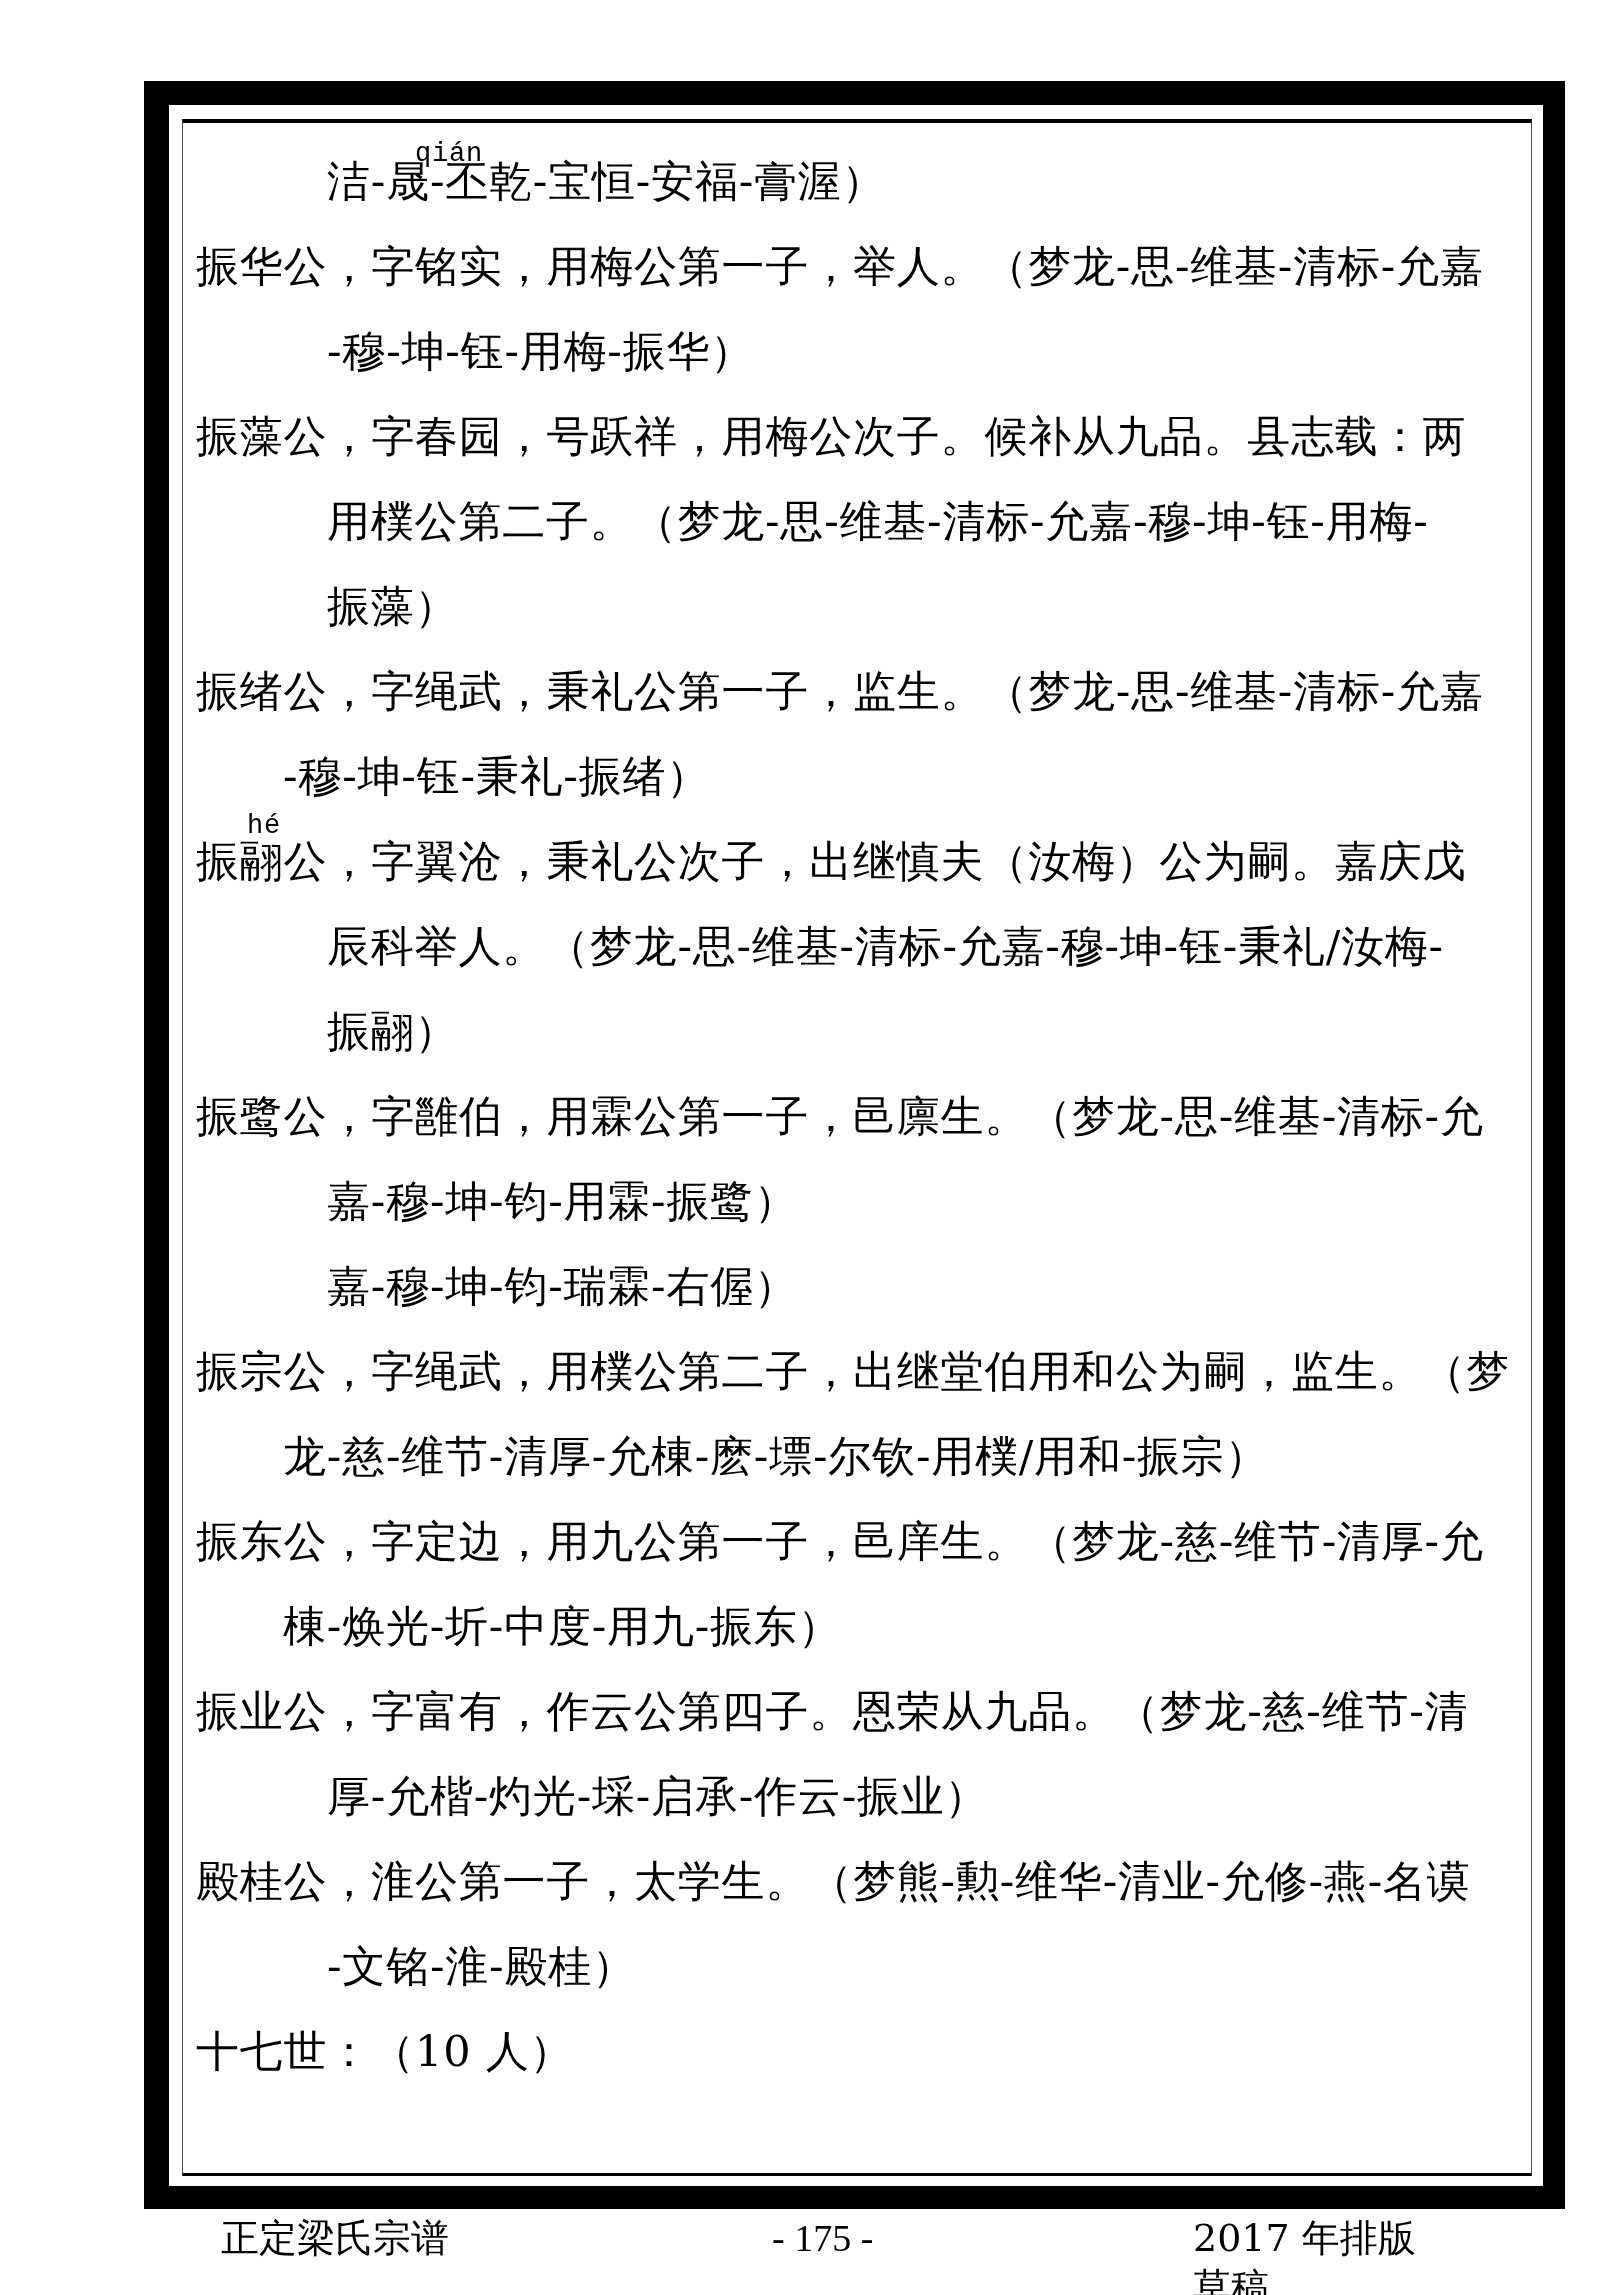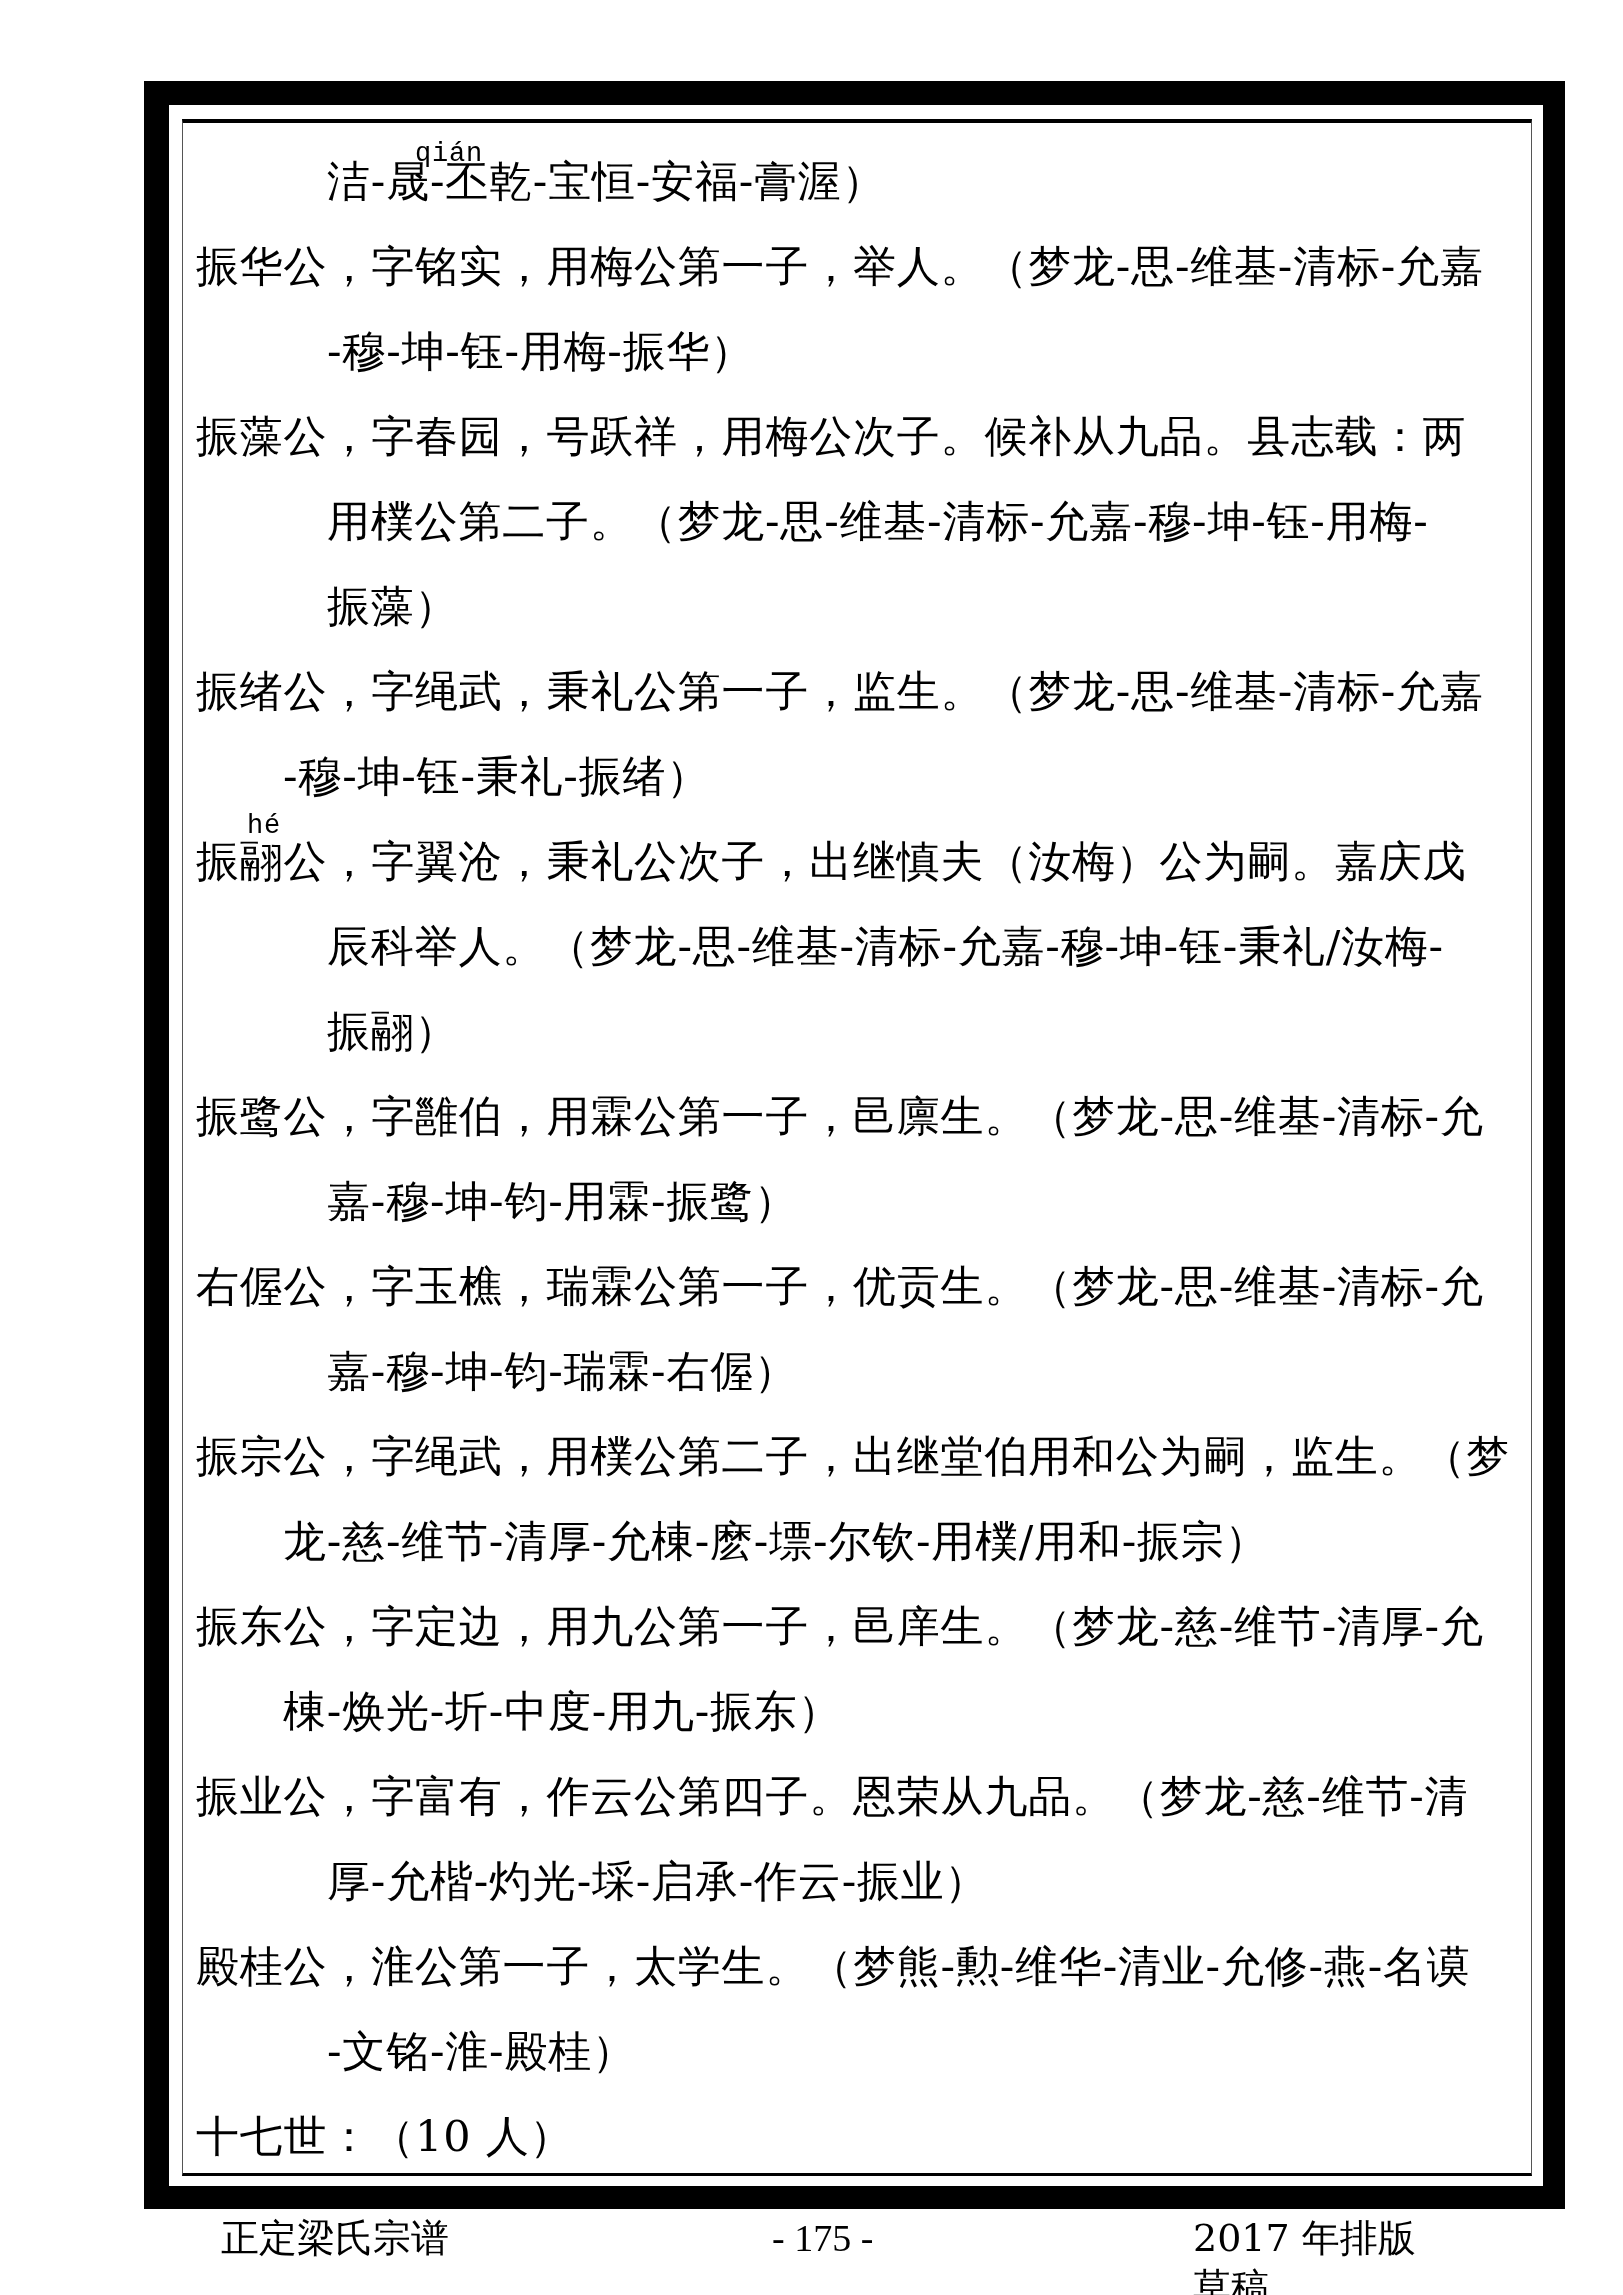--- a/index.html
+++ b/index.html
@@ -35,21 +35,20 @@
   <div class="line">振藻公，字春园，号跃祥，用梅公次子。候补从九品。县志载：两</div>
   <div class="line indent2">用樸公第二子。（梦龙-思-维基-清标-允嘉-穆-坤-钰-用梅-</div>
   <div class="line indent2">振藻）</div>
   <div class="line">振绪公，字绳武，秉礼公第一子，监生。（梦龙-思-维基-清标-允嘉</div>
   <div class="line indent1">-穆-坤-钰-秉礼-振绪）</div>
   <div class="line"><span class="ruby" style="left:51px;top:-3.3px">hé</span><span>振翮公，字翼沧，秉礼公次子，出继慎夫（汝梅）公为嗣。嘉庆戊</span></div>
   <div class="line indent2">辰科举人。（梦龙-思-维基-清标-允嘉-穆-坤-钰-秉礼/汝梅-</div>
   <div class="line indent2">振翮）</div>
   <div class="line">振鹭公，字雝伯，用霖公第一子，邑廪生。（梦龙-思-维基-清标-允</div>
   <div class="line indent2">嘉-穆-坤-钧-用霖-振鹭）</div>
-  <div class="line">右偓公，字玉樵，瑞霖公第一子，优贡生。（梦龙-思-维基-清标-允</div>
   <div class="line indent2">嘉-穆-坤-钧-瑞霖-右偓）</div>
   <div class="line">振宗公，字绳武，用樸公第二子，出继堂伯用和公为嗣，监生。（梦</div>
   <div class="line indent1">龙-慈-维节-清厚-允棟-麽-墂-尔钦-用樸/用和-振宗）</div>
   <div class="line">振东公，字定边，用九公第一子，邑庠生。（梦龙-慈-维节-清厚-允</div>
   <div class="line indent1">棟-焕光-圻-中度-用九-振东）</div>
   <div class="line">振业公，字富有，作云公第四子。恩荣从九品。（梦龙-慈-维节-清</div>
   <div class="line indent2">厚-允楷-灼光-埰-启承-作云-振业）</div>
   <div class="line">殿桂公，淮公第一子，太学生。（梦熊-勲-维华-清业-允修-燕-名谟</div>
   <div class="line indent2">-文铭-淮-殿桂）</div>
   <div class="line">十七世：（10 人）</div>

